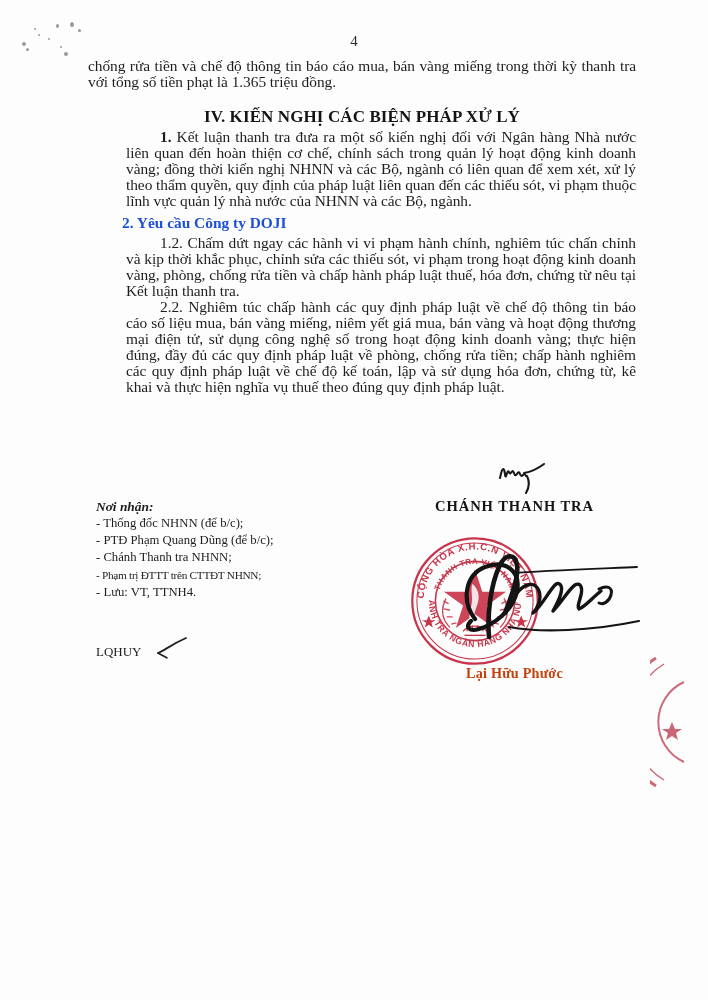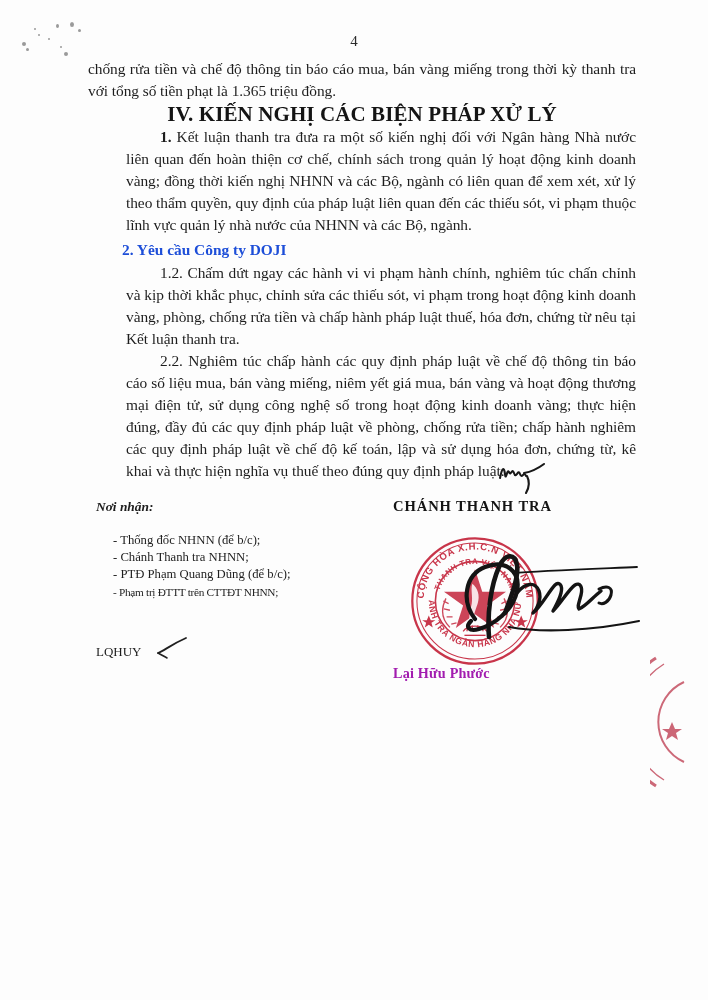--- a/index.html
+++ b/index.html
@@ -50,36 +50,36 @@
   .content {
     position: absolute;
     top: 58px;
     left: 88px;
     width: 548px;
   }
 
   p.body-text {
     margin: 0;
     font-size: 15.4px;
-    line-height: 22px;
+    line-height: 16px;
     text-align: justify;
     color: #1d1d1d;
     letter-spacing: -0.05px;
   }
   p.body-text.indent {
     text-indent: 34px;
     margin-left: 38px;
   }
   p.body-text .lead {
     font-weight: bold;
   }
 
   h2.section-heading {
-    margin: 0 0 0 0;
-    font-size: 21px;
+    margin: 15px 0 0 0;
+    font-size: 17px;
     line-height: 24px;
     font-weight: bold;
     text-align: center;
     color: #141414;
     letter-spacing: 0.1px;
   }
 
   h3.sub-heading {
     margin: 2px 0 0 0;
     font-size: 15.4px;
@@ -105,21 +105,21 @@
   }
   .recipients .title {
     font-weight: bold;
     font-style: italic;
     font-size: 13.4px;
     line-height: 17px;
     color: #1d1d1d;
   }
   .recipients ul {
     list-style: none;
-    margin: 17px;
+    margin: 0;
     padding: 0;
   }
   .recipients li {
     font-size: 12.7px;
     line-height: 17.2px;
     color: #1d1d1d;
     white-space: nowrap;
   }
   .recipients li.compact {
     font-size: 11.3px;
@@ -138,21 +138,21 @@
     top: -6px;
     width: 34px;
     height: 22px;
   }
 
   .signature-area {
     position: absolute;
     top: 0;
     left: 305px;
     width: 243px;
-    text-align: left;
+    text-align: center;
   }
   .signer-title {
     font-size: 14.6px;
     font-weight: bold;
     letter-spacing: 0.9px;
     color: #141414;
   }
   .stamp-zone {
     position: relative;
     height: 148px;
@@ -168,21 +168,21 @@
     position: absolute;
     left: 58px;
     top: 26px;
     width: 190px;
     height: 110px;
   }
   .signer-name {
     margin-top: 2px;
     font-size: 14.2px;
     font-weight: bold;
-    color: #a21caf;
+    color: #c2410c;
     letter-spacing: 0.2px;
   }
 
   
   .inline-sign {
     position: absolute;
     left: 494px;
     top: 456px;
     width: 96px;
     height: 40px;
@@ -243,23 +243,24 @@
       <path d="M33,20 C36,26 35,32 32,37"></path>
     </g>
   </svg>
 
   <div class="footer-block">
 
     <div class="recipients">
       <div class="title">Nơi nhận:</div>
       <ul>
         <li>- Thống đốc NHNN (để b/c);</li>
+        <li>- PTĐ Phạm Quang Dũng (để b/c);</li>
         <li>- Chánh Thanh tra NHNN;</li>
-        <li>- PTĐ Phạm Quang Dũng (để b/c);</li>
         <li class="compact">- Phạm trị ĐTTT trên CTTĐT NHNN;</li>
+        <li>- Lưu: VT, TTNH4.</li>
       </ul>
       <div class="initials">
         <span>LQHUY</span>
         <svg class="tick" viewBox="0 0 34 22">
           <path d="M2,16 C8,14 14,8 30,1" fill="none" stroke="#202020" stroke-width="1.8" stroke-linecap="round"></path>
           <path d="M2,16 C6,18 9,20 11,21" fill="none" stroke="#202020" stroke-width="1.6" stroke-linecap="round"></path>
         </svg>
       </div>
     </div>
 

